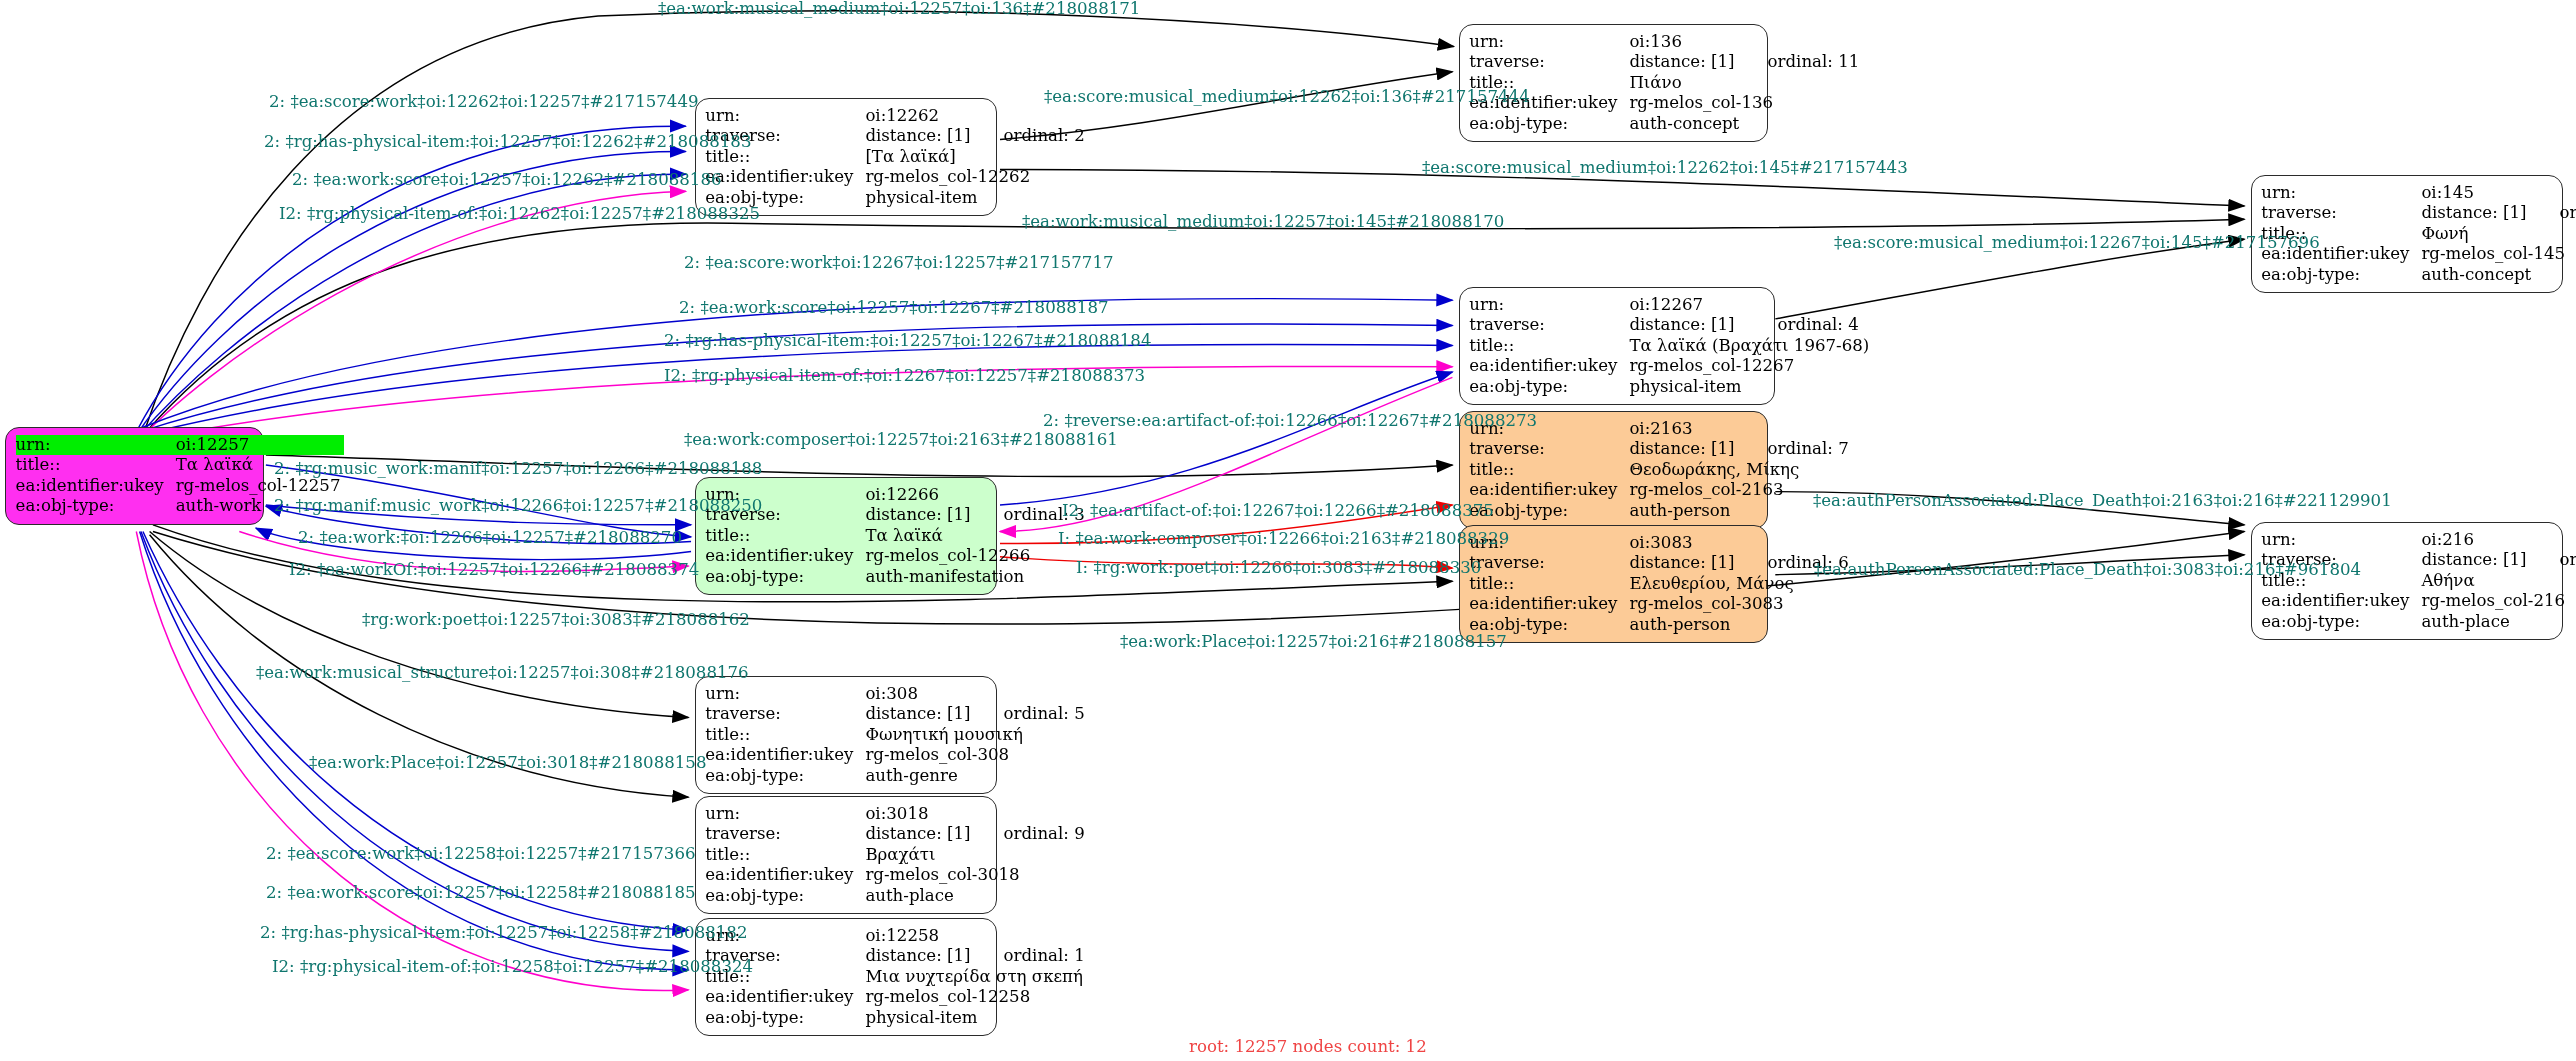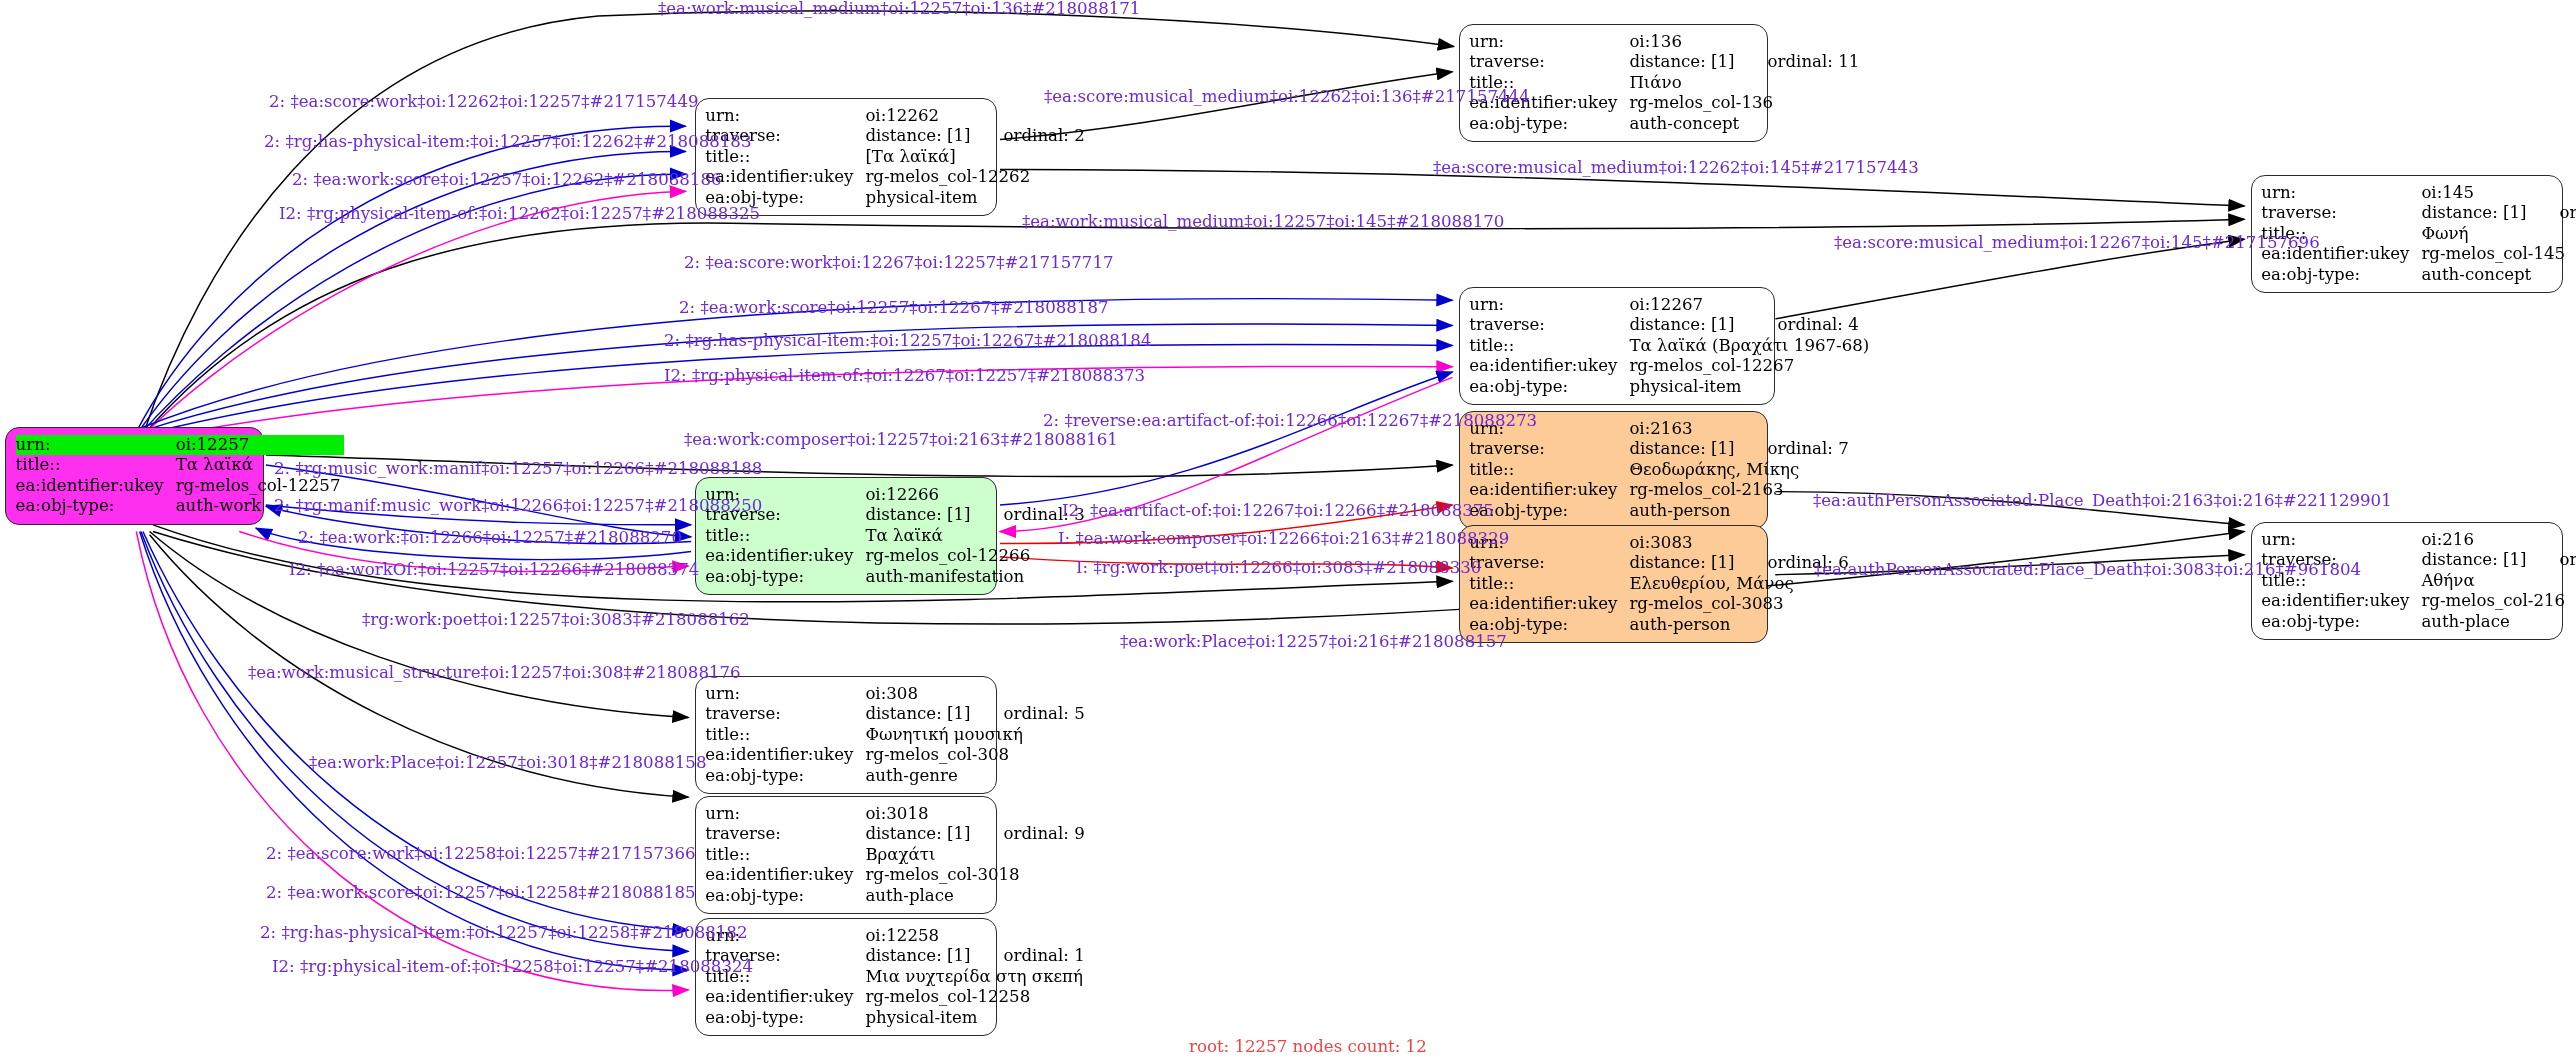--- a/index.html
+++ b/index.html
@@ -11,21 +11,21 @@
   .node table{border-collapse:collapse;border-spacing:0;}
   .node td{font-size:16.6px;line-height:20.6px;color:#000;white-space:nowrap;padding:0 4px 0 0;
            font-family:"DejaVu Serif","Liberation Serif",serif;}
   .node td.k{padding-right:12px;}
   .node td.v2{padding-left:29px;}
   .fill-white{background:#ffffff;}
   .fill-green{background:#ccffcc;}
   .fill-orange{background:#fccb97;}
   .fill-magenta{background:#ff2ff0;}
   .root-urn td{background:#00ee00;}
-  .edge-label{position:absolute;font-size:16.6px;line-height:18.6px;color:#6d28d9;white-space:nowrap;
+  .edge-label{position:absolute;font-size:16.6px;line-height:18.6px;color:#0f766e;white-space:nowrap;
               font-family:"DejaVu Serif","Liberation Serif",serif;}
   .footer{position:absolute;font-size:16.6px;color:#ef4444;white-space:nowrap;
           font-family:"DejaVu Serif","Liberation Serif",serif;}
 </style>
 </head>
 <body>
 
 <div id="canvas">
 
   <svg class="edges" viewBox="0 0 3877 1597">
@@ -431,41 +431,41 @@
     </tbody>
       </table>
   </div>
 
   <div class="edge-label" style="left:658px;top:0px;">‡ea:work:musical_medium‡oi:12257‡oi:136‡#218088171</div>
   <div class="edge-label" style="left:269px;top:93px;">2: ‡ea:score:work‡oi:12262‡oi:12257‡#217157449</div>
   <div class="edge-label" style="left:264px;top:133px;">2: ‡rg:has-physical-item:‡oi:12257‡oi:12262‡#218088183</div>
   <div class="edge-label" style="left:292px;top:171px;">2: ‡ea:work:score‡oi:12257‡oi:12262‡#218088186</div>
   <div class="edge-label" style="left:279px;top:205px;">I2: ‡rg:physical-item-of:‡oi:12262‡oi:12257‡#218088325</div>
   <div class="edge-label" style="left:1044px;top:88px;">‡ea:score:musical_medium‡oi:12262‡oi:136‡#217157444</div>
-  <div class="edge-label" style="left:1422px;top:159px;margin-left:11px;">‡ea:score:musical_medium‡oi:12262‡oi:145‡#217157443</div>
+  <div class="edge-label" style="left:1422px;top:159px;">‡ea:score:musical_medium‡oi:12262‡oi:145‡#217157443</div>
   <div class="edge-label" style="left:1022px;top:213px;">‡ea:work:musical_medium‡oi:12257‡oi:145‡#218088170</div>
   <div class="edge-label" style="left:1834px;top:234px;">‡ea:score:musical_medium‡oi:12267‡oi:145‡#217157696</div>
   <div class="edge-label" style="left:684px;top:254px;">2: ‡ea:score:work‡oi:12267‡oi:12257‡#217157717</div>
   <div class="edge-label" style="left:679px;top:299px;">2: ‡ea:work:score‡oi:12257‡oi:12267‡#218088187</div>
   <div class="edge-label" style="left:664px;top:332px;">2: ‡rg:has-physical-item:‡oi:12257‡oi:12267‡#218088184</div>
   <div class="edge-label" style="left:664px;top:367px;">I2: ‡rg:physical-item-of:‡oi:12267‡oi:12257‡#218088373</div>
   <div class="edge-label" style="left:684px;top:431px;">‡ea:work:composer‡oi:12257‡oi:2163‡#218088161</div>
   <div class="edge-label" style="left:1043px;top:412px;">2: ‡reverse:ea:artifact-of:‡oi:12266‡oi:12267‡#218088273</div>
   <div class="edge-label" style="left:274px;top:460px;">2: ‡rg:music_work:manif‡oi:12257‡oi:12266‡#218088188</div>
   <div class="edge-label" style="left:274px;top:497px;">2: ‡rg:manif:music_work‡oi:12266‡oi:12257‡#218088250</div>
   <div class="edge-label" style="left:1062px;top:502px;">I2: ‡ea:artifact-of:‡oi:12267‡oi:12266‡#218088375</div>
   <div class="edge-label" style="left:1058px;top:530px;">I: ‡ea:work:composer‡oi:12266‡oi:2163‡#218088329</div>
   <div class="edge-label" style="left:298px;top:529px;">2: ‡ea:work:‡oi:12266‡oi:12257‡#218088270</div>
   <div class="edge-label" style="left:1076px;top:559px;">I: ‡rg:work:poet‡oi:12266‡oi:3083‡#218088330</div>
   <div class="edge-label" style="left:289px;top:561px;">I2: ‡ea:workOf:‡oi:12257‡oi:12266‡#218088374</div>
   <div class="edge-label" style="left:1813px;top:478px;margin-top:14px;">‡ea:authPersonAssociated:Place_Death‡oi:2163‡oi:216‡#221129901</div>
   <div class="edge-label" style="left:1814px;top:561px;">‡ea:authPersonAssociated:Place_Death‡oi:3083‡oi:216‡#961804</div>
   <div class="edge-label" style="left:362px;top:611px;">‡rg:work:poet‡oi:12257‡oi:3083‡#218088162</div>
   <div class="edge-label" style="left:1076px;top:633px;margin-left:44px;">‡ea:work:Place‡oi:12257‡oi:216‡#218088157</div>
-  <div class="edge-label" style="left:248px;top:664px;">‡ea:work:musical_structure‡oi:12257‡oi:308‡#218088176</div>
+  <div class="edge-label" style="left:256px;top:664px;">‡ea:work:musical_structure‡oi:12257‡oi:308‡#218088176</div>
   <div class="edge-label" style="left:309px;top:754px;">‡ea:work:Place‡oi:12257‡oi:3018‡#218088158</div>
   <div class="edge-label" style="left:266px;top:845px;">2: ‡ea:score:work‡oi:12258‡oi:12257‡#217157366</div>
   <div class="edge-label" style="left:266px;top:884px;">2: ‡ea:work:score‡oi:12257‡oi:12258‡#218088185</div>
   <div class="edge-label" style="left:260px;top:924px;">2: ‡rg:has-physical-item:‡oi:12257‡oi:12258‡#218088182</div>
   <div class="edge-label" style="left:272px;top:958px;">I2: ‡rg:physical-item-of:‡oi:12258‡oi:12257‡#218088324</div>
 
   <div class="footer" style="left:1189px;top:1037px;">root: 12257 nodes count: 12</div>
 
 </div>
 

